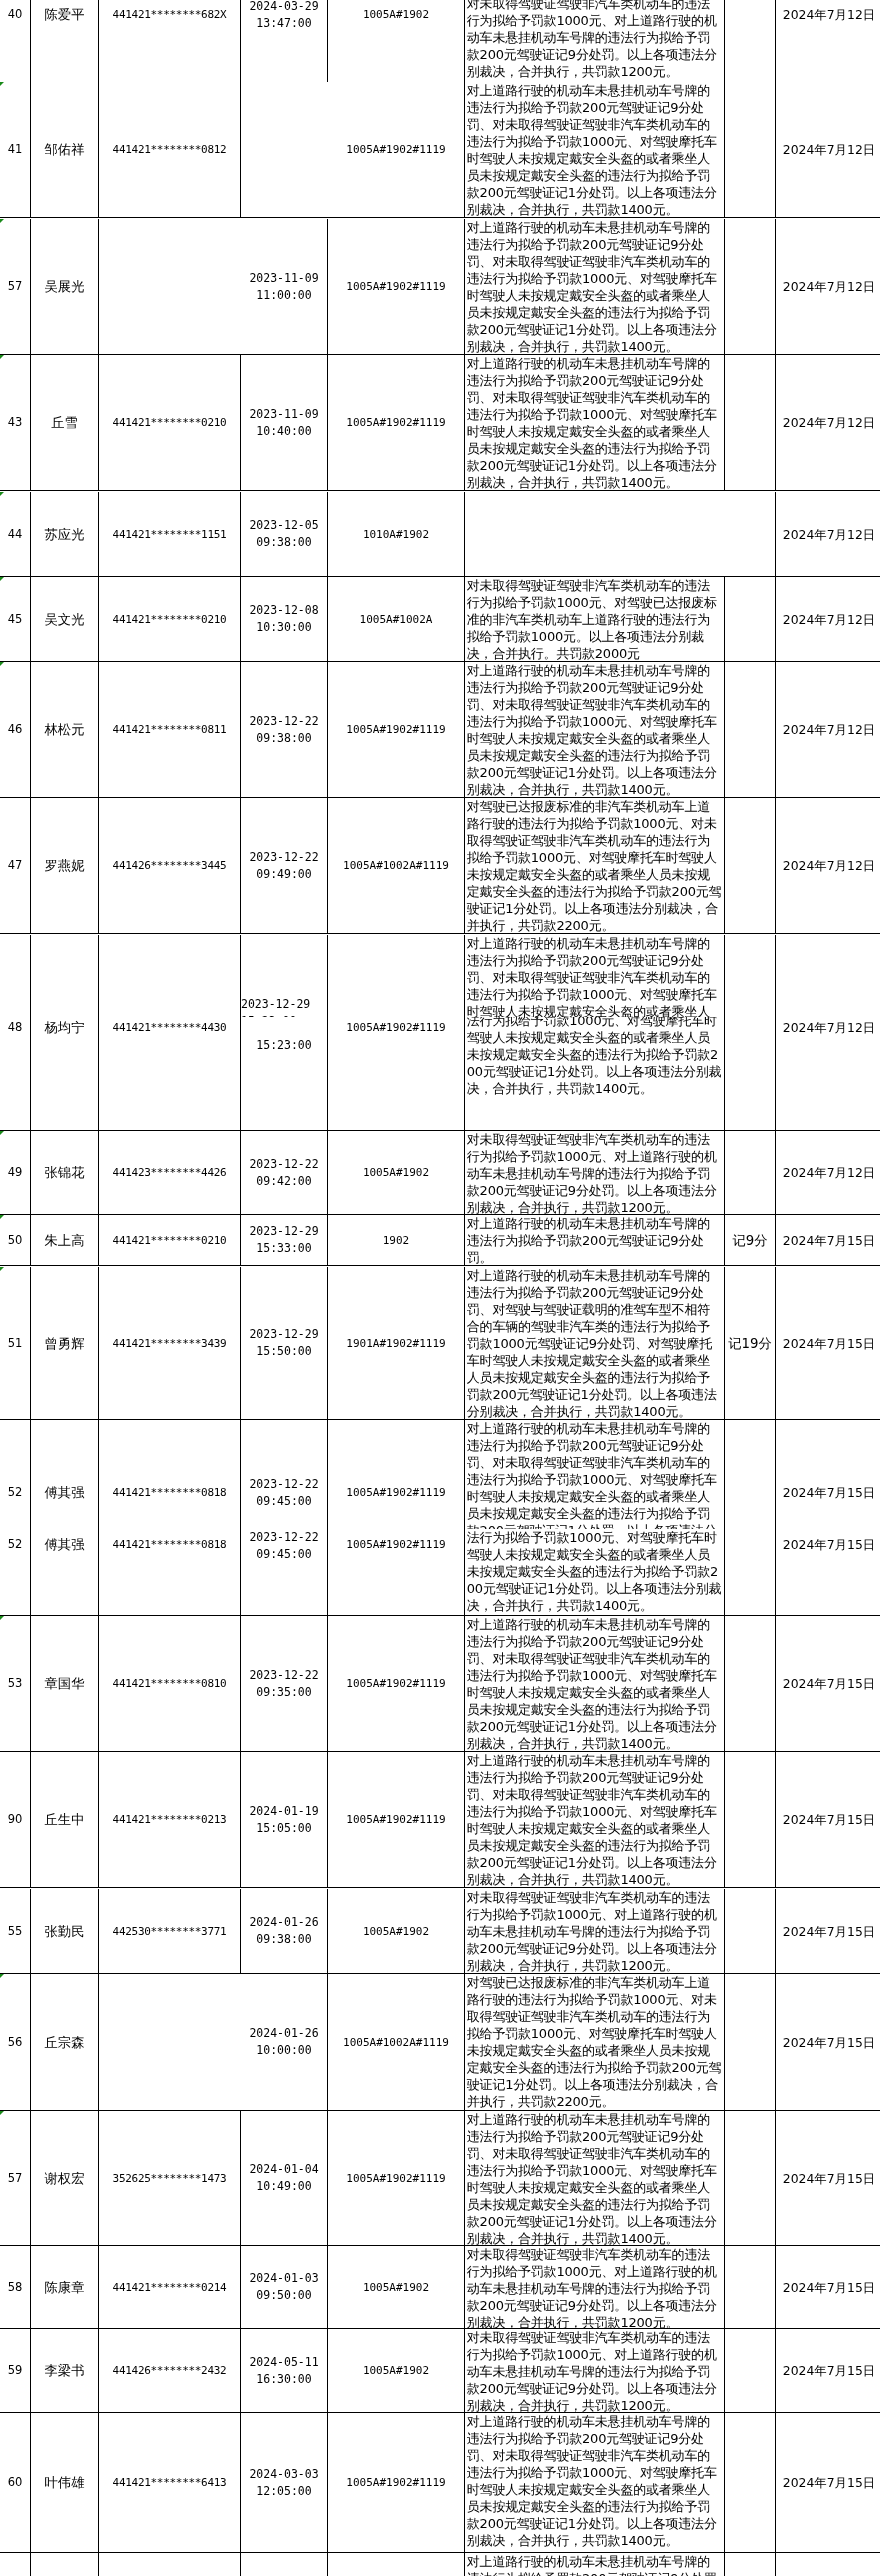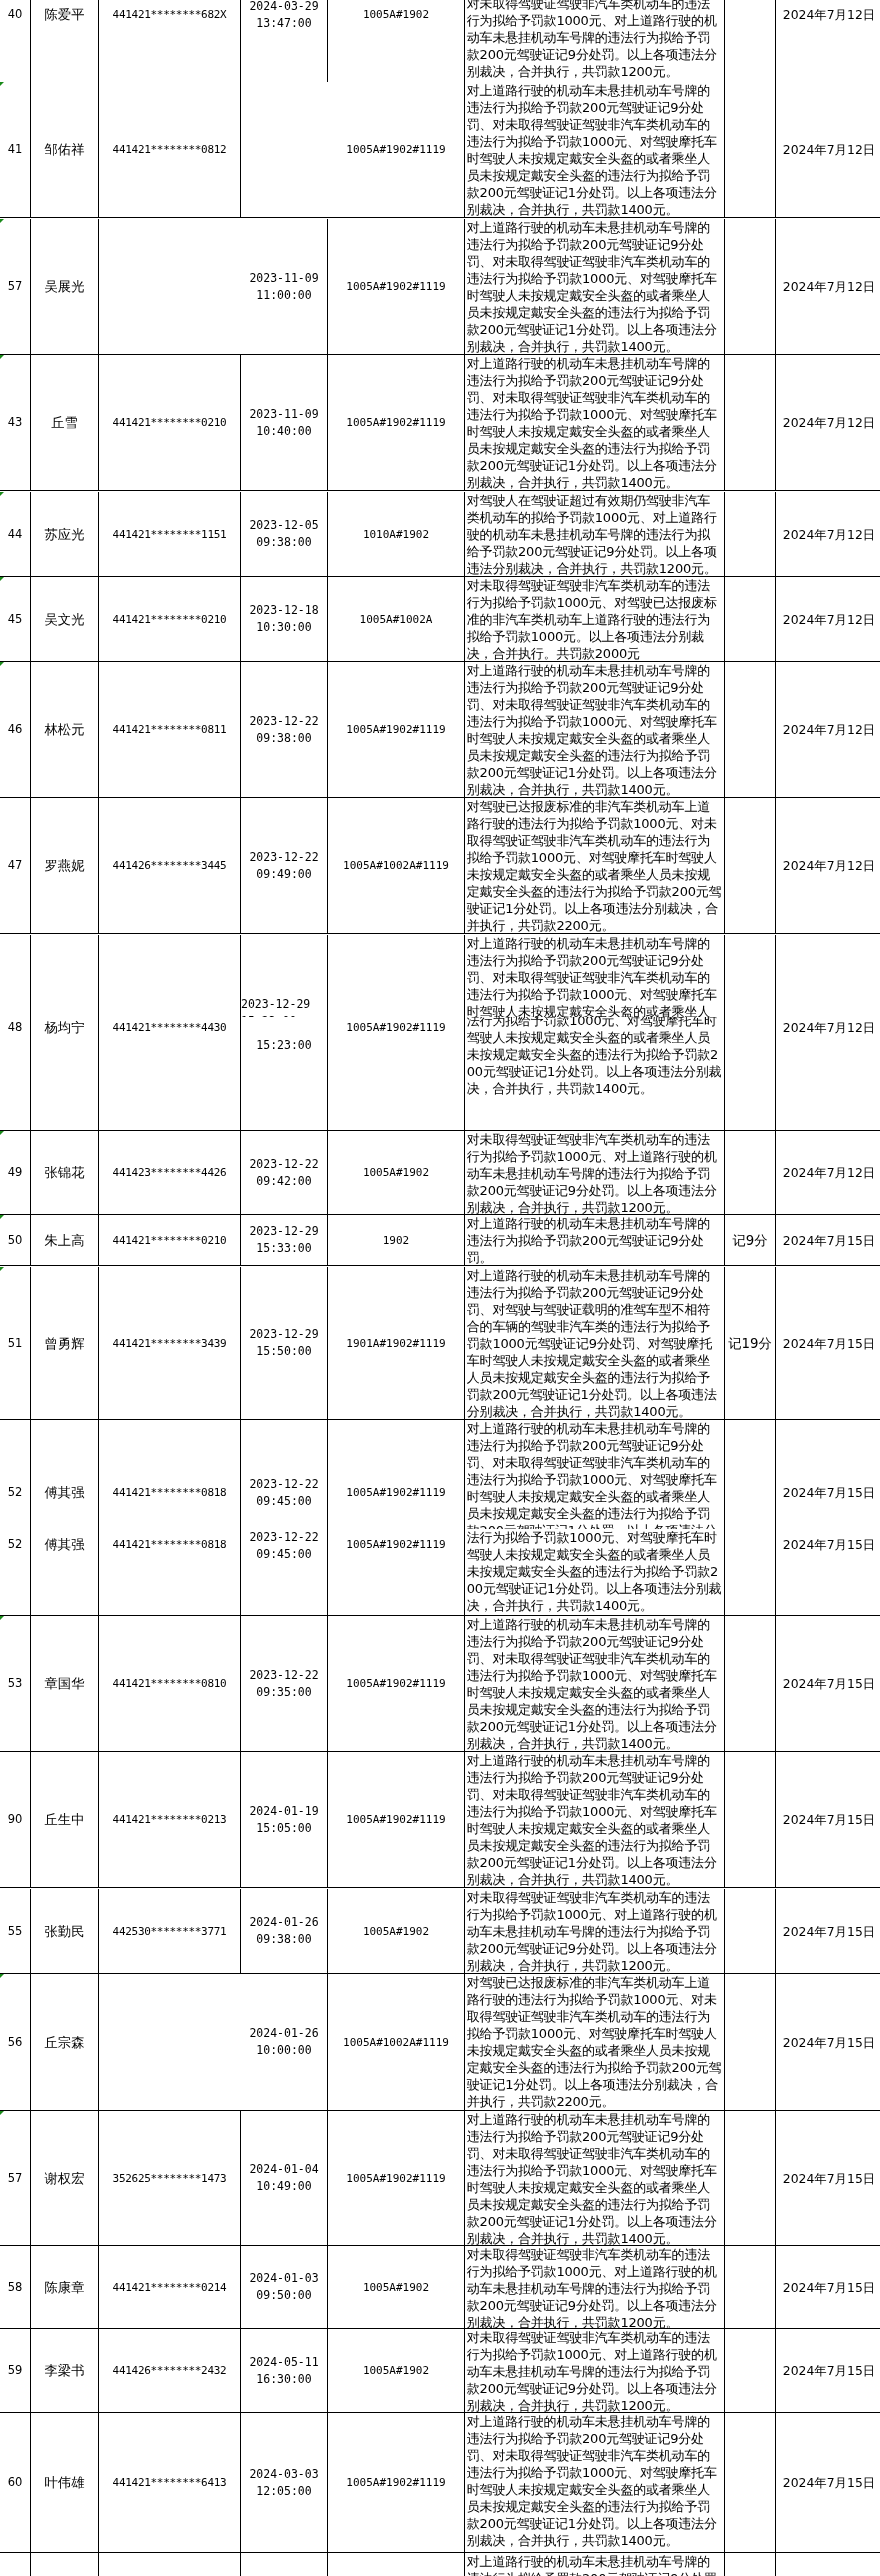--- a/index.html
+++ b/index.html
@@ -78,32 +78,31 @@
 
   <div class="row" style="top: 492px; height: 85px;">
     <div class="cell c-no">44</div>
     <div class="cell c-name">苏应光</div>
     <div class="cell c-id">441421********1151</div>
     <div class="cell c-time">
       <span>2023-12-05</span>
       <span>09:38:00</span>
     </div>
     <div class="cell c-code">1010A#1902</div>
-    <div class="cell c-text">对驾驶人在驾驶证超过有效期仍驾驶非汽车类机动车的拟给予罚款1000元、对上道路行驶的机动车未悬挂机动车号牌的违法行为拟给予罚款200元驾驶证记9分处罚。以上各项违法分别裁决，合并执行，共罚款1200元。</div>
     <div class="cell c-pts"></div>
     <div class="cell c-date">2024年7月12日</div>
   <div class="mark"></div>
     </div>
 
   <div class="row" style="top: 577px; height: 85px;">
     <div class="cell c-no">45</div>
     <div class="cell c-name">吴文光</div>
     <div class="cell c-id">441421********0210</div>
     <div class="cell c-time">
-      <span>2023-12-18</span>
+      <span>2023-12-08</span>
       <span>10:30:00</span>
     </div>
     <div class="cell c-code">1005A#1002A</div>
     <div class="cell c-text">对未取得驾驶证驾驶非汽车类机动车的违法行为拟给予罚款1000元、对驾驶已达报废标准的非汽车类机动车上道路行驶的违法行为拟给予罚款1000元。以上各项违法分别裁决，合并执行。共罚款2000元</div>
     <div class="cell c-pts"></div>
     <div class="cell c-date">2024年7月12日</div>
   <div class="mark"></div>
     </div>
 
   <div class="row" style="top: 662px; height: 136px;">

